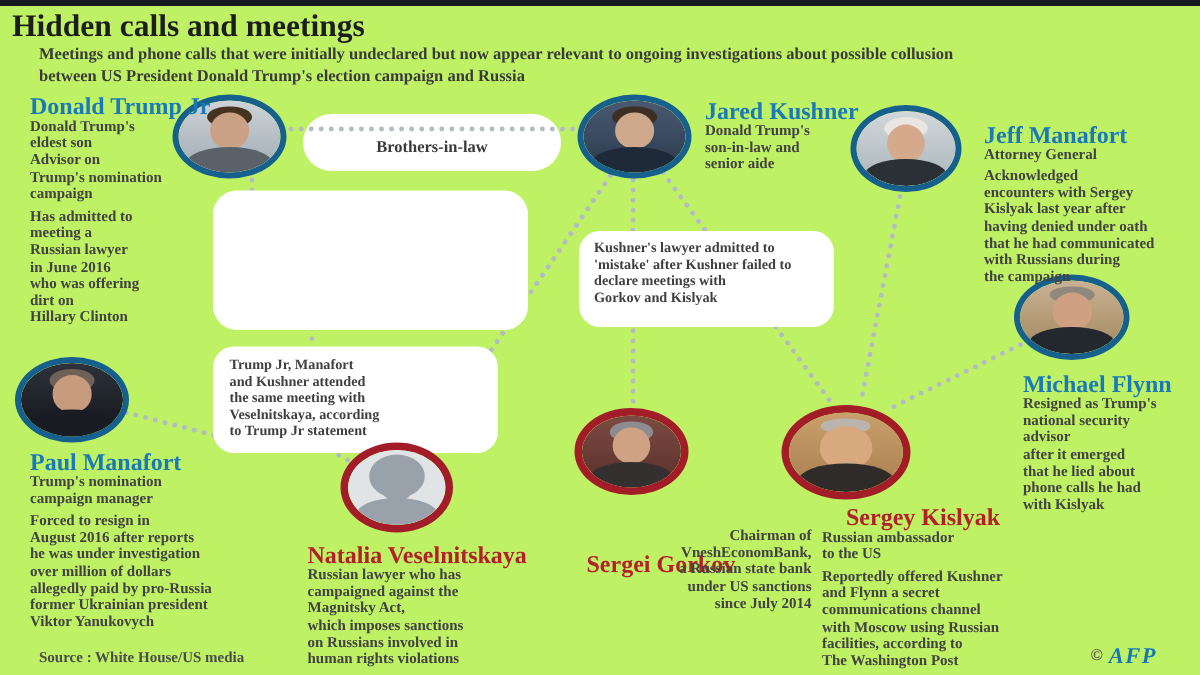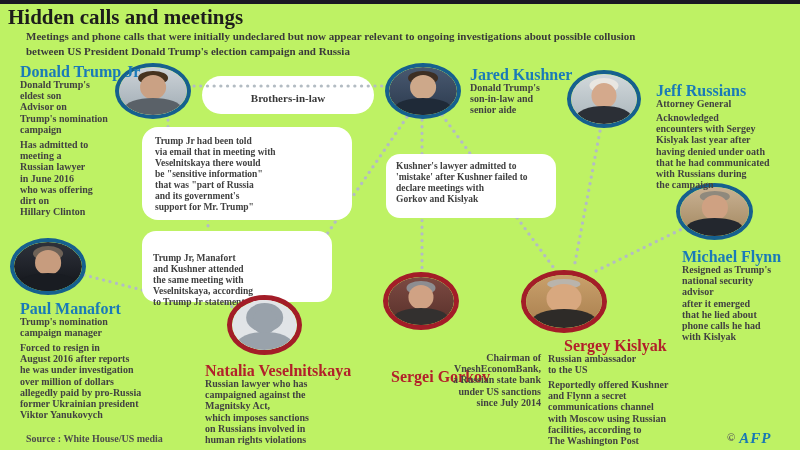--- a/index.html
+++ b/index.html
@@ -81,32 +81,25 @@
   <div class="bubble" style="left:202px;top:76px;width:172px;height:38px;border-radius:19px;"></div>
   <div class="bubble" style="left:142px;top:127px;width:210px;height:93px;"></div>
   <div class="bubble" style="left:386px;top:154px;width:170px;height:64px;border-radius:14px;"></div>
   <div class="bubble" style="left:142px;top:231px;width:190px;height:71px;border-radius:14px;"></div>
 
   <svg class="lines-over" width="800" height="450">
     <line class="dot" x1="194" y1="86" x2="382" y2="86"></line>
   </svg>
 
   <div class="blabel" style="left:202px;top:92px;width:172px;">Brothers-in-law</div>
-  <div class="btext" style="left:155px;top:136px;width:192px;">Trump Jr had been told
-via email that in meeting with
-Veselnitskaya there would
-be "sensitive information"
-that was "part of Russia
-and its government's
-support for Mr. Trump"</div>
   <div class="btext" style="left:396px;top:161px;width:156px;">Kushner's lawyer admitted to
 'mistake' after Kushner failed to
 declare meetings with
 Gorkov and Kislyak</div>
-  <div class="btext" style="left:153px;top:239px;width:172px;margin-top:14px;">Trump Jr, Manafort
+  <div class="btext" style="left:153px;top:239px;width:172px;">Trump Jr, Manafort
 and Kushner attended
 the same meeting with
 Veselnitskaya, according
 to Trump Jr statement</div>
 
   <div class="oval b p-trumpjr" style="left:115px;top:63px;width:76px;height:56px;">
     <div class="ph">
         <div class="hair"></div>
         <div class="head"></div>
         <div class="torso"></div>
@@ -138,21 +131,21 @@
 son-in-law and
 senior aide</div>
 
   <div class="oval b p-sessions" style="left:567px;top:70px;width:74px;height:58px;">
     <div class="ph">
         <div class="hair"></div>
         <div class="head"></div>
         <div class="torso"></div>
       </div>
   </div>
-  <div class="pname blue-name" style="left:656px;top:82px;width:120px;">Jeff Russians</div>
+  <div class="pname blue-name" style="left:656px;top:82px;width:120px;">Jeff Manafort</div>
   <div class="ptext" style="left:656px;top:98px;width:130px;">Attorney General</div>
   <div class="ptext" style="left:656px;top:112px;width:140px;">Acknowledged
 encounters with Sergey
 Kislyak last year after
 having denied under oath
 that he had communicated
 with Russians during
 the campaign</div>
 
   <div class="oval b p-flynn" style="left:676px;top:183px;width:77px;height:57px;">

